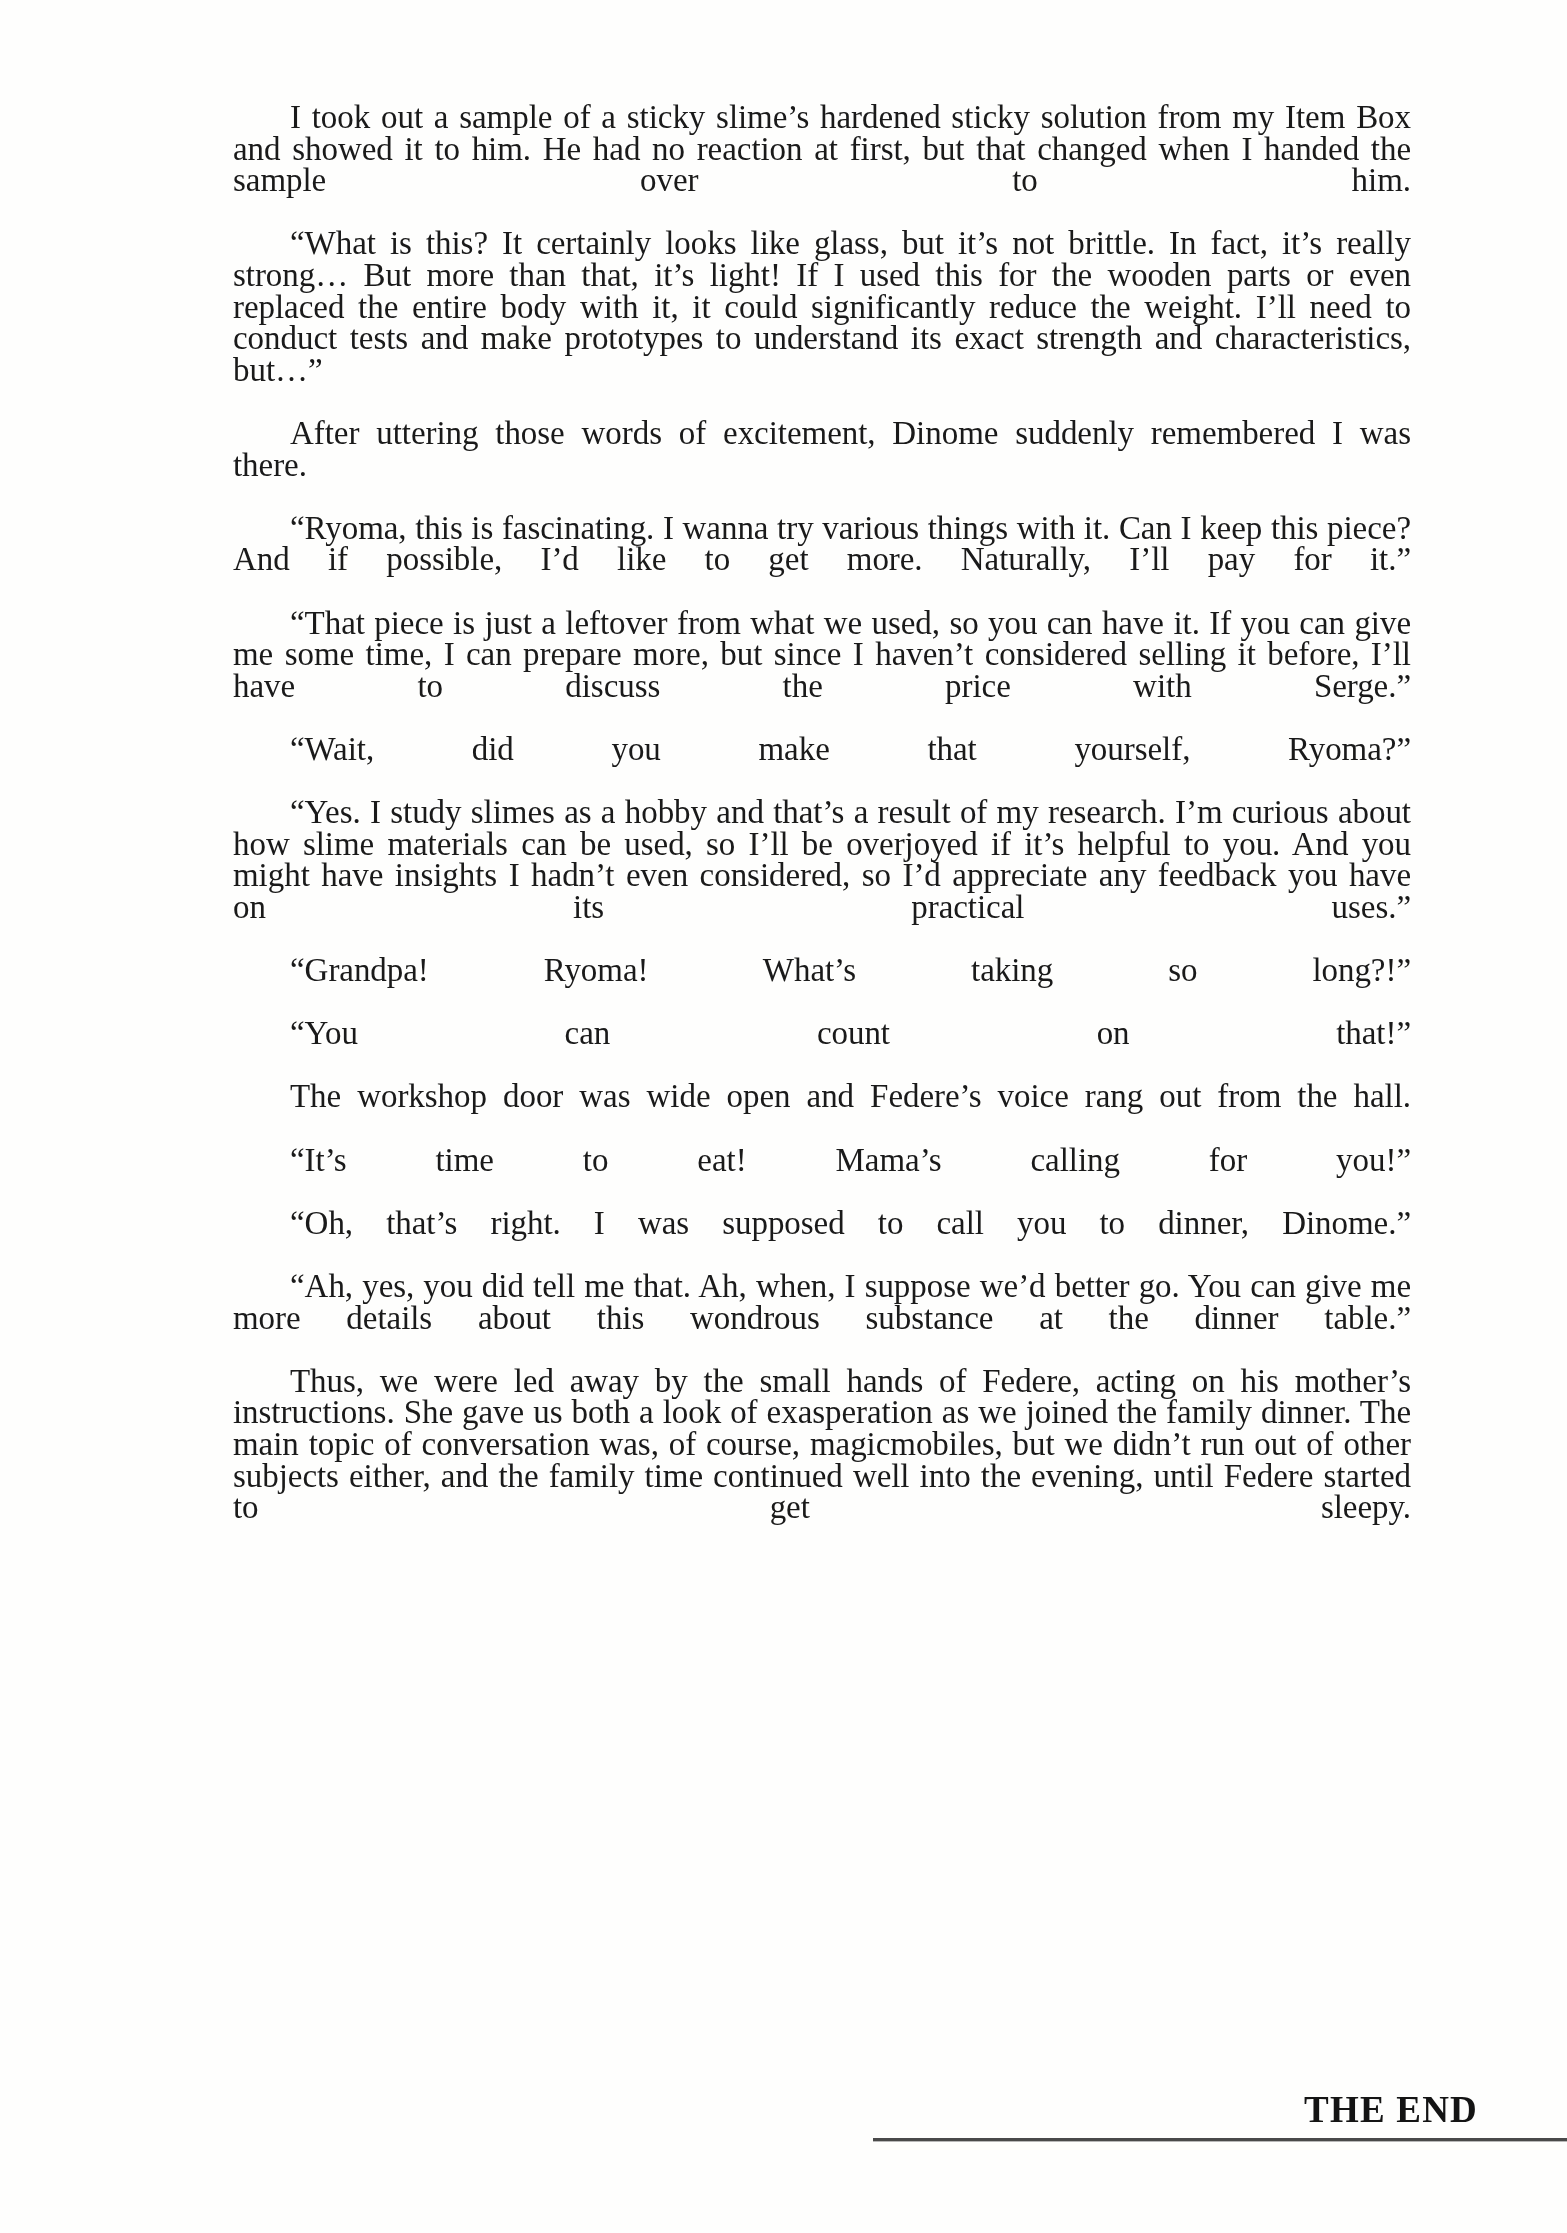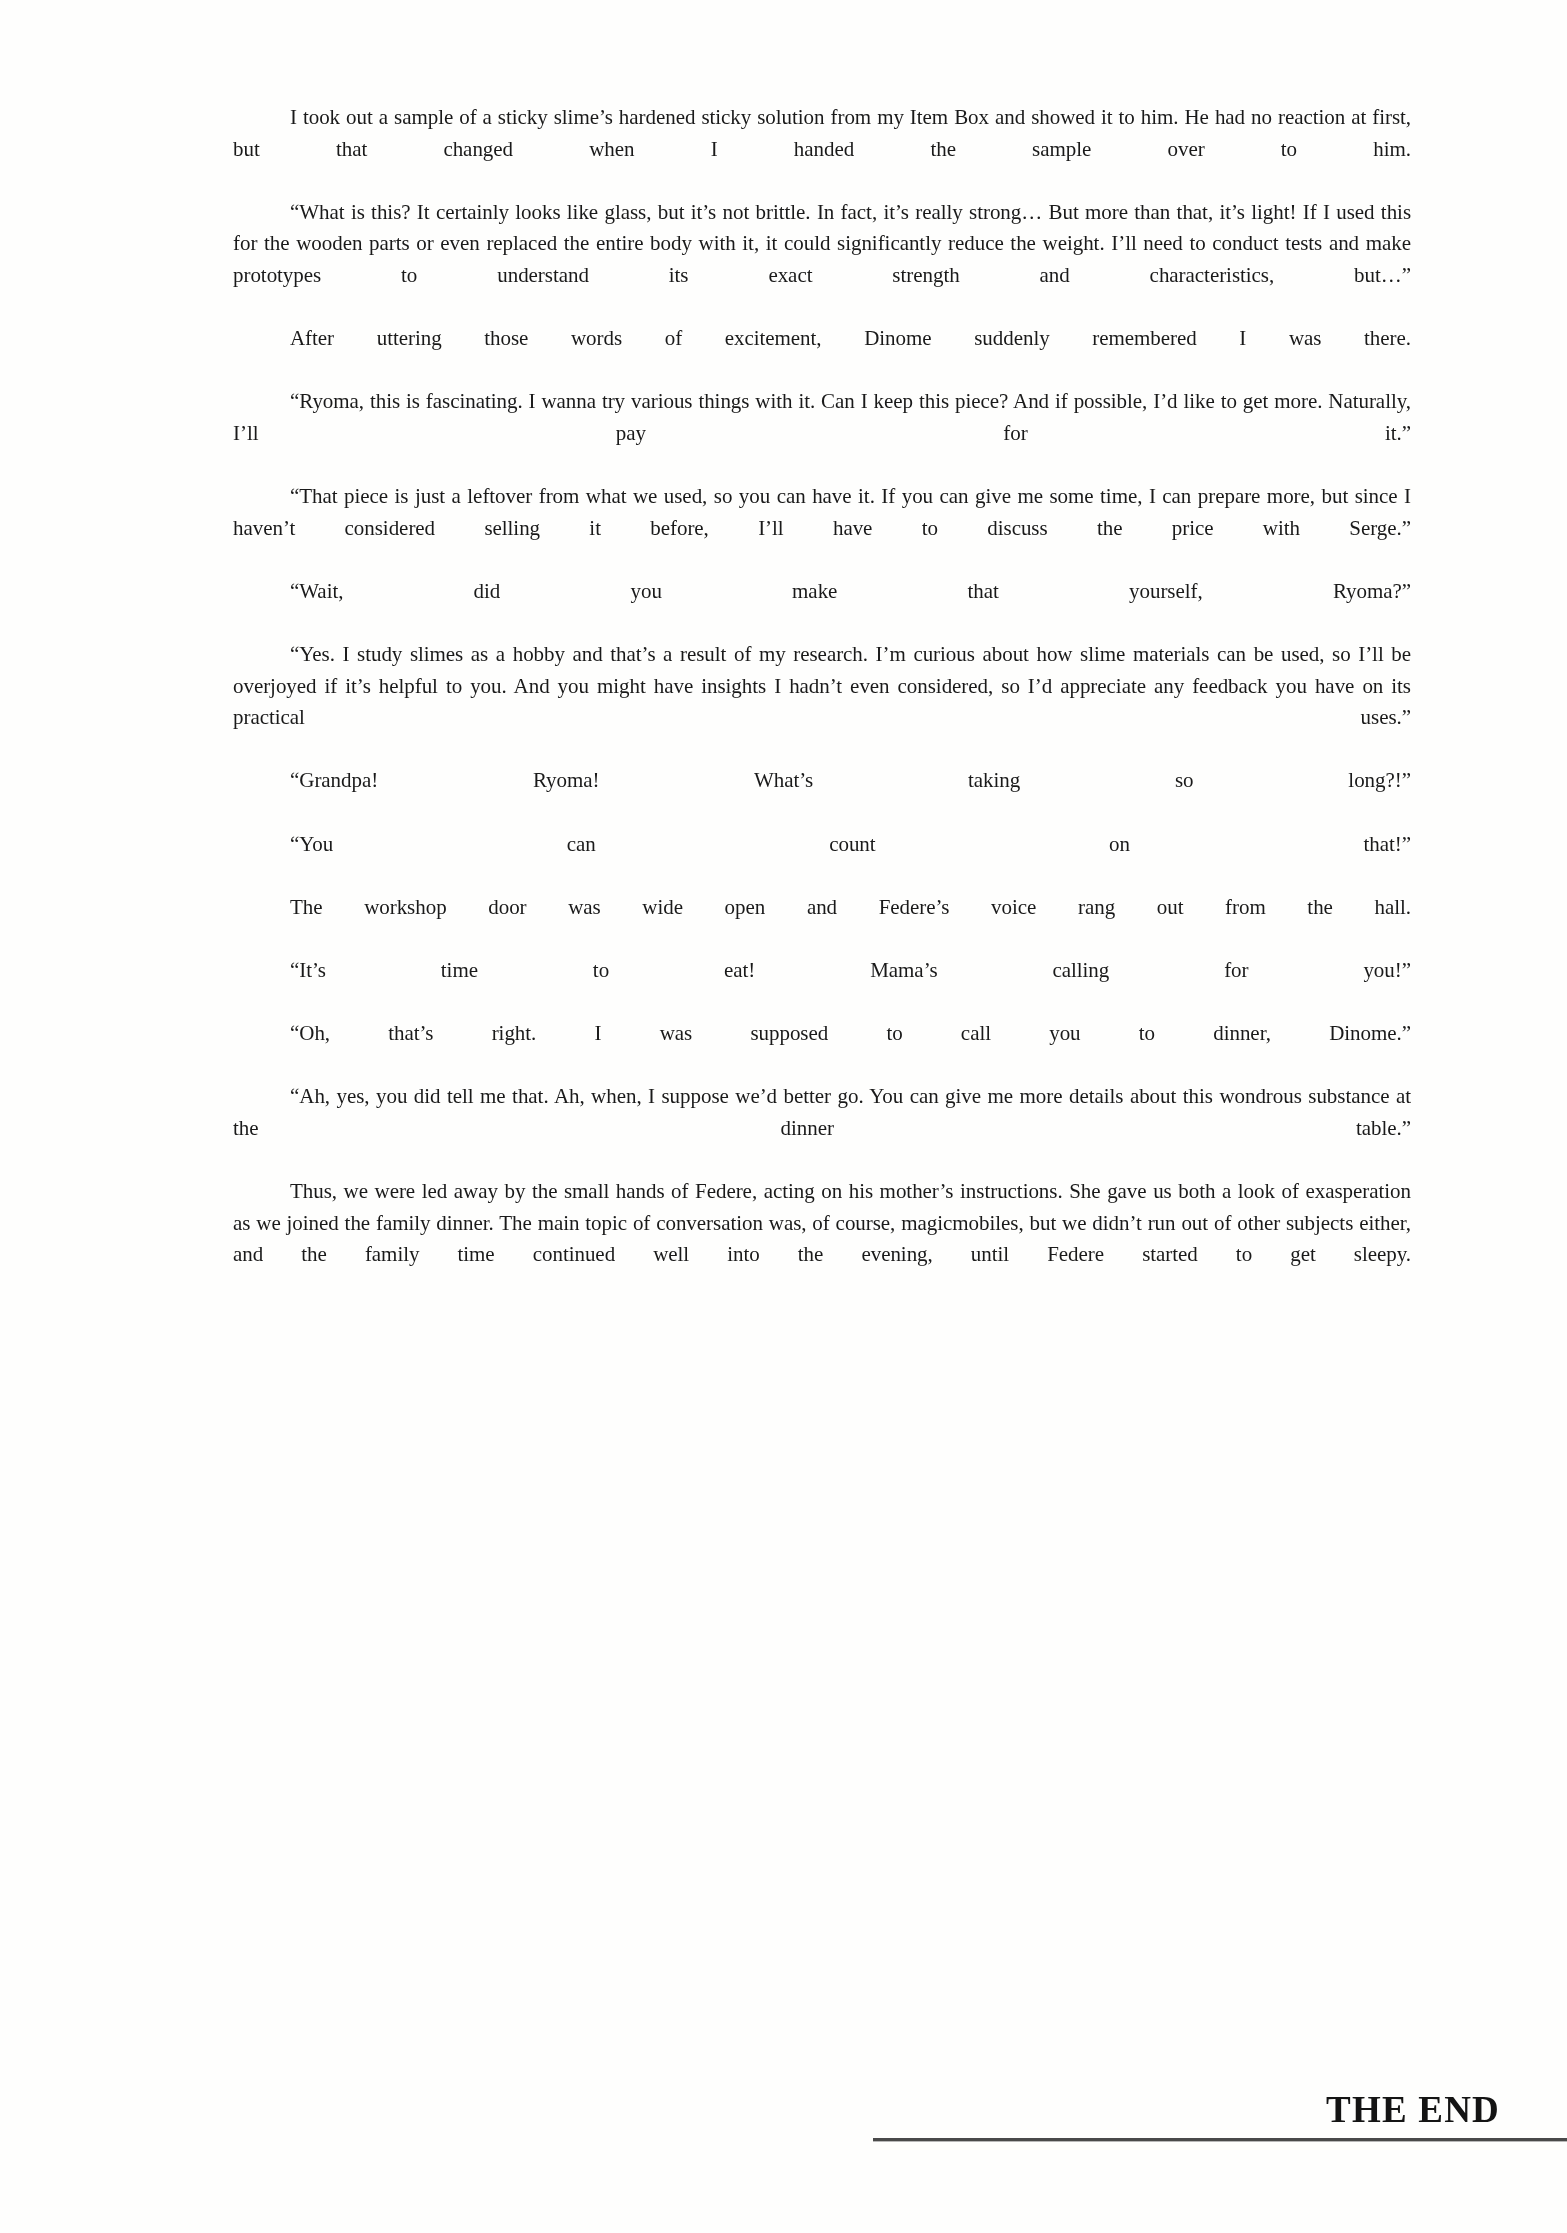--- a/index.html
+++ b/index.html
@@ -28,21 +28,21 @@
     left: 233px;
     top: 102px;
     width: 1178px;
   }
 
   .para {
     margin: 0;
     text-indent: 57px;
     text-align: justify;
     text-justify: inter-word;
-    font-size: 21px;
+    font-size: 33px;
     line-height: 31.6px;
     letter-spacing: -0.05px;
     word-spacing: 0.4px;
     hyphens: none;
   }
 
   
   .para::after {
     content: "";
     display: inline-block;
@@ -55,21 +55,21 @@
     left: 873px;
     right: 0;
     top: 2090px;
   }
 
   .the-end {
     font-size: 37px;
     font-weight: bold;
     letter-spacing: 1.2px;
     text-align: right;
-    padding-right: 67px;
+    padding-right: 89px;
     line-height: 1.1;
     color: #141414;
   }
 
   .footer-rule {
     margin-top: 7px;
     height: 0;
     border-top: 3px solid #4a4a4a;
     border-bottom: 1px solid #b8b8b8;
   }

